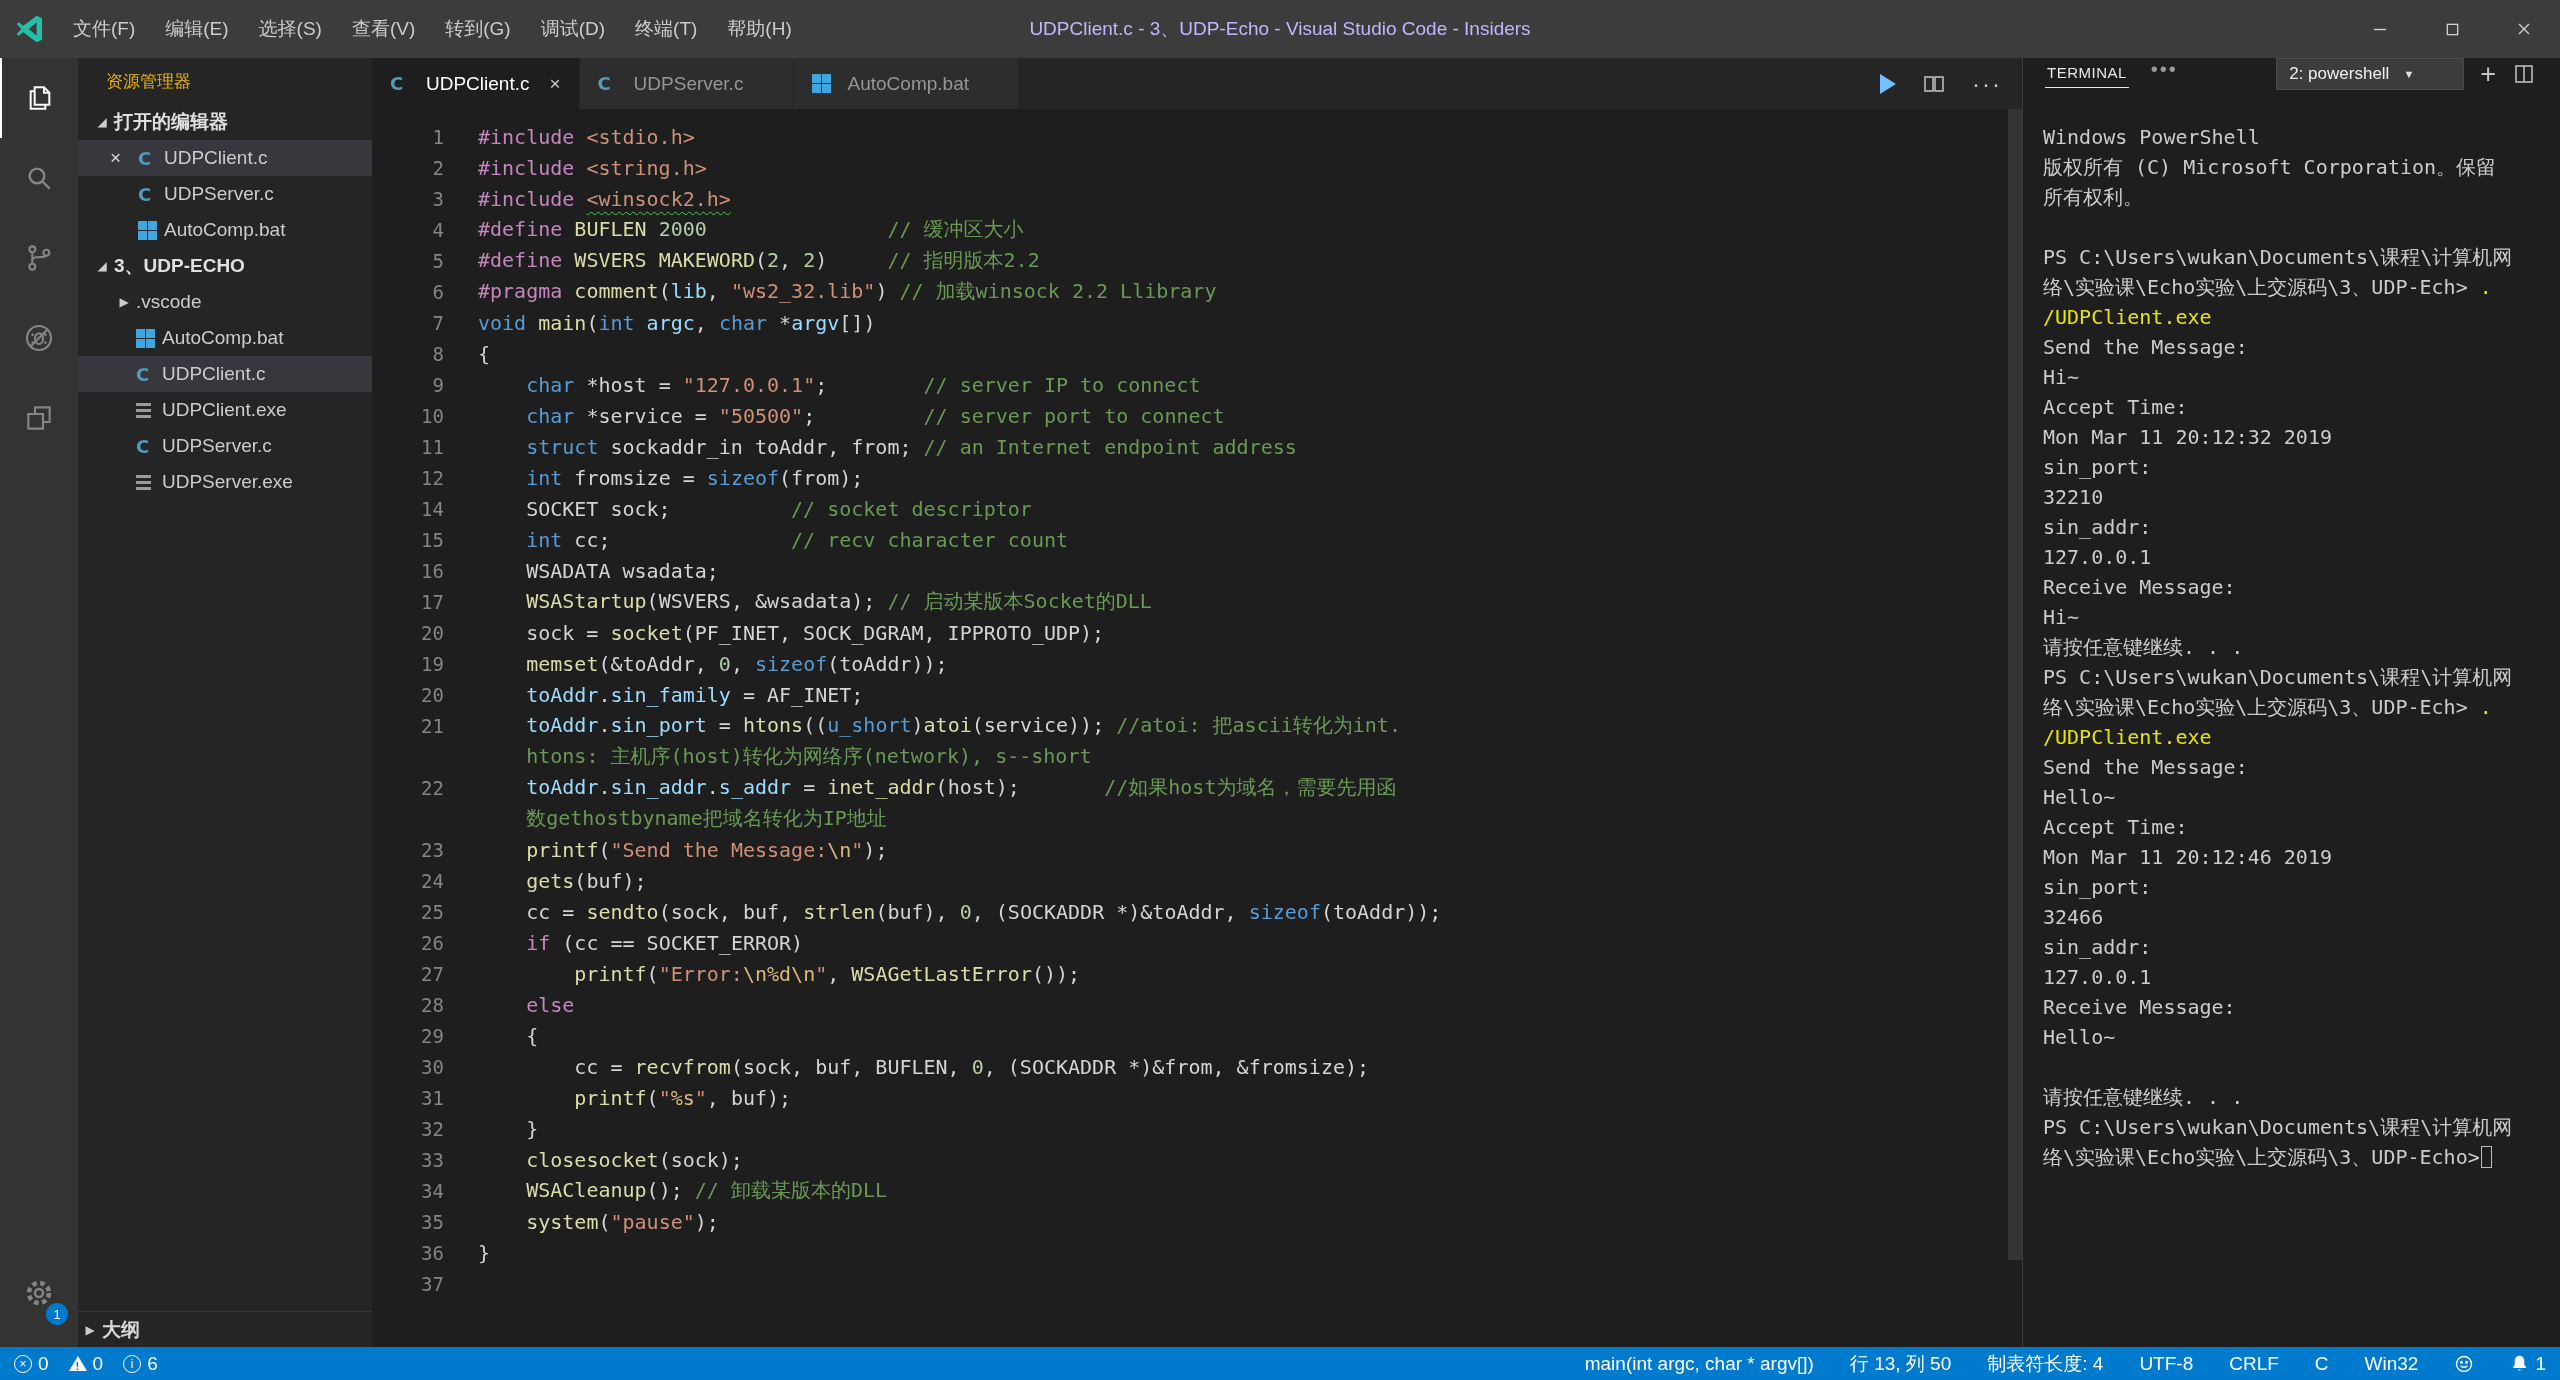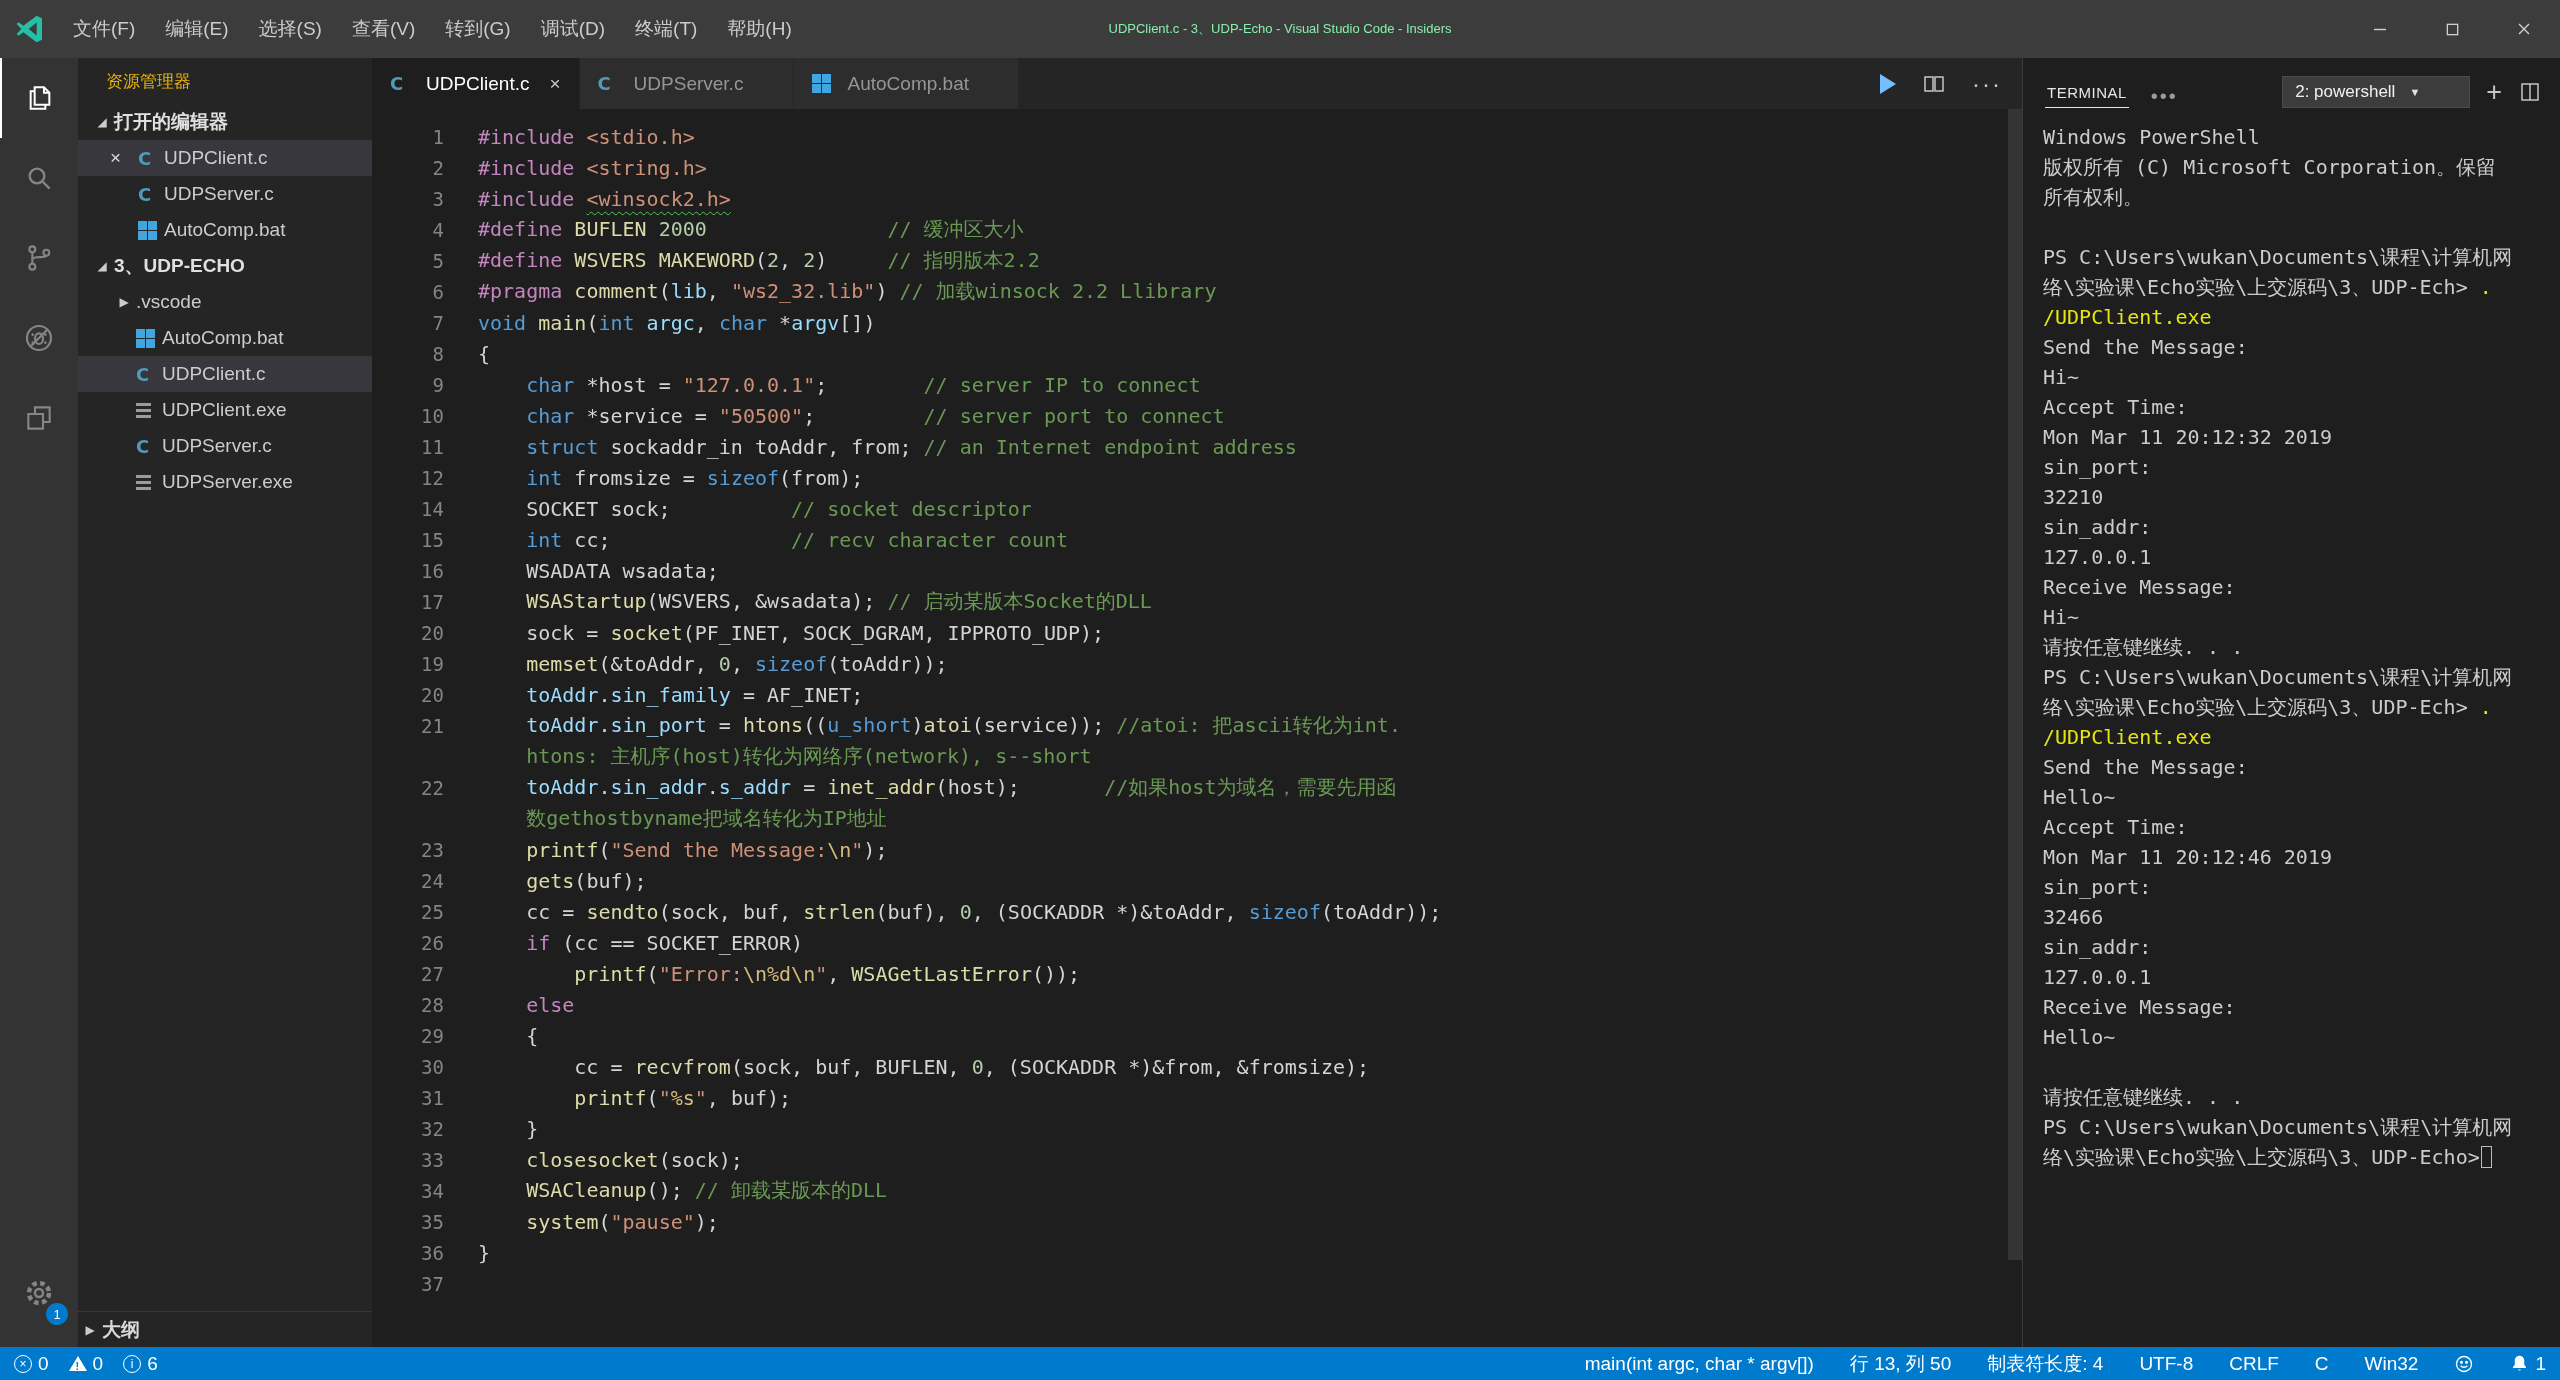--- a/index.html
+++ b/index.html
@@ -16,21 +16,21 @@
     font-family:"Liberation Sans","DejaVu Sans",sans-serif;-webkit-font-smoothing:antialiased}
   .app{width:2560px;height:1380px;display:flex;flex-direction:column}
 
   
   .titlebar{height:58px;background:var(--c-titlebar-bg);display:flex;align-items:center;
     color:var(--c-text-fg);font-size:19px;position:relative;flex:0 0 auto}
   .logo{width:32px;height:32px;margin:0 12px 0 14px;flex:0 0 auto}
   .menus{display:flex;align-items:center;height:100%}
   .menu-item{padding:0 15px;height:100%;display:flex;align-items:center;cursor:default}
   .win-title{position:absolute;left:50%;top:0;transform:translateX(-50%);height:100%;
-    display:flex;align-items:center;color:#86efac;font-size:13px;white-space:nowrap}
+    display:flex;align-items:center;color:#c4b5fd;font-size:19px;white-space:nowrap}
   .win-controls{margin-left:auto;display:flex;height:100%}
   .win-btn{width:72px;height:100%;display:flex;align-items:center;justify-content:center;color:#D0D0D0}
   .win-btn svg{display:block}
 
   
   .main{flex:1 1 auto;display:flex;min-height:0}
 
   
   .activitybar{width:78px;background:var(--c-activitybar-bg);display:flex;flex-direction:column;align-items:center;flex:0 0 auto}
   .ab-item{width:78px;height:80px;display:flex;align-items:center;justify-content:center;position:relative;color:#858585}
@@ -82,21 +82,21 @@
   .tk-pre{color:var(--c-control)} .tk-str{color:var(--c-string)} .tk-esc{color:var(--c-escape)}
   .tk-num{color:var(--c-number)} .tk-kw{color:var(--c-keyword)} .tk-fn{color:var(--c-function)}
   .tk-var{color:var(--c-variable)} .tk-txt{color:var(--c-default-code)} .tk-com{color:var(--c-comment)}
   .tk-sq{color:var(--c-string);text-decoration:underline wavy var(--c-squiggle) 1px;text-underline-offset:5px}
   .vscrollbar{position:absolute;top:0;right:0;width:14px;height:100%;background:transparent}
   .vthumb{position:absolute;top:0;left:0;width:100%;height:93%;background:rgba(121,121,121,0.25)}
 
   
   .panel{width:538px;flex:0 0 auto;background:var(--c-editor-bg);border-left:1px solid #3c3c3c;
     display:flex;flex-direction:column;color:var(--c-text-fg)}
-  .panel-header{height:50px;display:flex;align-items:flex-end;padding:0 18px 0 22px;flex:0 0 auto}
+  .panel-header{height:50px;display:flex;align-items:flex-start;padding:0 24px 0 22px;flex:0 0 auto}
   .panel-tab{font-size:15px;letter-spacing:.5px;color:#E7E7E7;border-bottom:1px solid #E7E7E7;padding:6px 2px}
   .panel-more{margin-left:22px;color:#9b9b9b;font-size:20px;letter-spacing:2px}
   .panel-right{margin-left:auto;display:flex;align-items:center;gap:16px}
   .term-select{background:#3C3C3C;border:1px solid #4a4a4a;color:#F0F0F0;font-size:17px;
     height:32px;display:flex;align-items:center;gap:14px;padding:0 10px 0 12px;min-width:188px}
   .term-select .caret{font-size:11px;color:#E0E0E0}
   .panel-action{color:#C5C5C5;display:flex;align-items:center;justify-content:center}
   .plus{font-size:27px;line-height:1;color:#C5C5C5}
   .term-body{flex:1 1 auto;padding:14px 0 0 20px;font-family:"DejaVu Sans Mono",monospace;
     font-size:20px;overflow:hidden}

